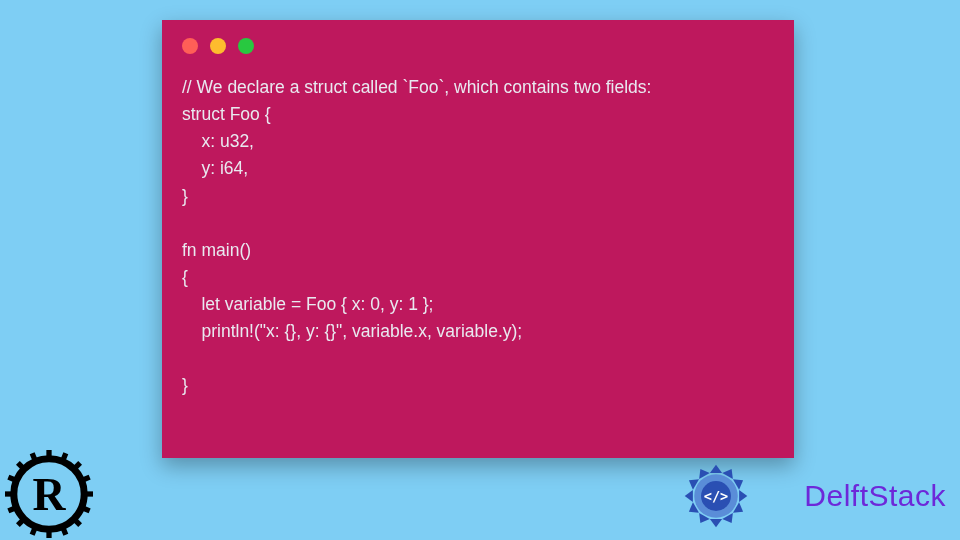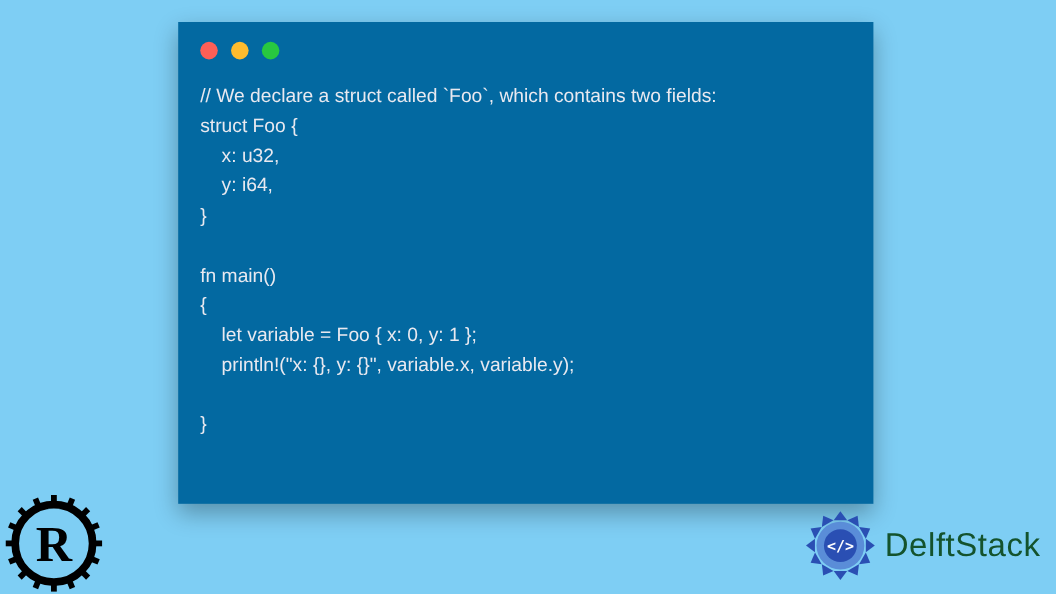--- a/index.html
+++ b/index.html
@@ -10,21 +10,21 @@
     position: relative;
     font-family: Arial, Helvetica, sans-serif;
     overflow: hidden;
   }
   .code-window {
     position: absolute;
     left: 162px;
     top: 20px;
     width: 632px;
     height: 438px;
-    background: #0369a1;
+    background: #be185d;
     box-shadow: 0 8px 20px rgba(0,0,0,0.3);
   }
   .titlebar {
     display: flex;
     align-items: center;
     gap: 12px;
     padding: 18px 20px 8px 20px;
   }
   .dot {
     width: 16px;
@@ -55,24 +55,25 @@
     bottom: 10px;
     display: flex;
     align-items: center;
     gap: 6px;
   }
   .ds-badge {
     width: 68px;
     height: 68px;
   }
   .ds-text {
-    color: #14532d;
+    color: #6d28d9;
     font-size: 30px;
     font-weight: 500;
     letter-spacing: 0.5px;
+    margin-left: 48px;
   }
 </style>
 </head>
 <body>
 
 <div class="code-window">
   <div class="titlebar">
     <div class="dot red"></div>
     <div class="dot yellow"></div>
     <div class="dot green"></div>

